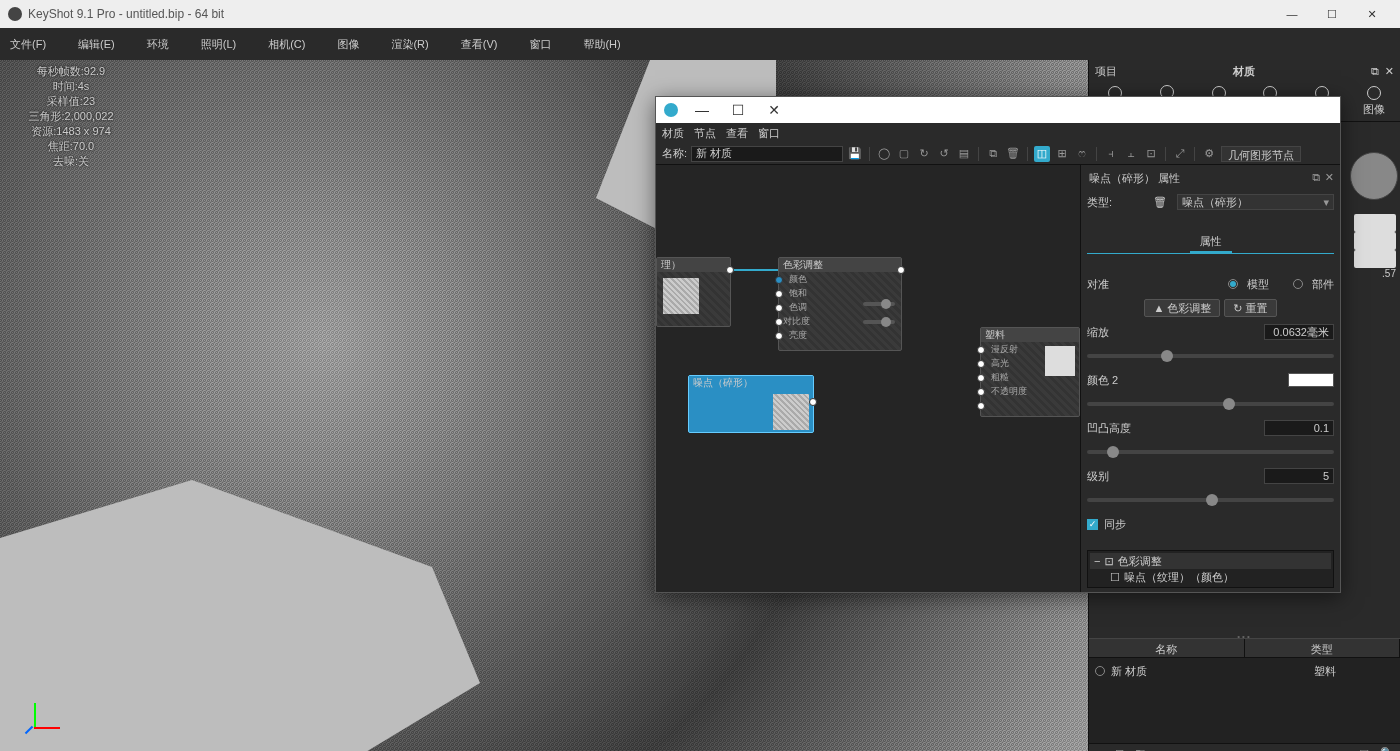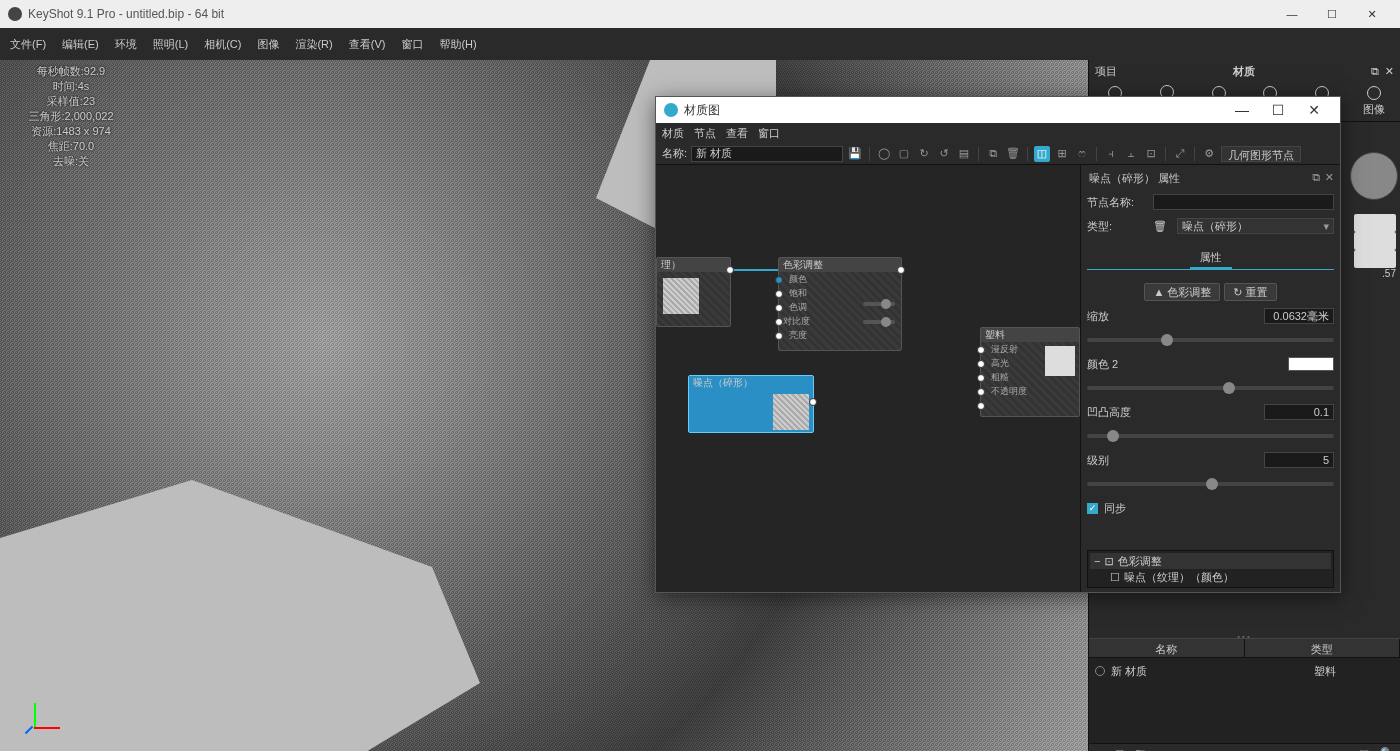--- a/index.html
+++ b/index.html
@@ -1,21 +1,21 @@
 <!DOCTYPE html>
 <html><head>
 <meta charset="utf-8">
 <style>
 *{margin:0;padding:0;box-sizing:border-box;font-family:"Microsoft YaHei",sans-serif;font-size:11px;color:#ccc;user-select:none}
 body{background:#1a1a1a;width:1400px;height:751px;overflow:hidden;position:relative}
 .titlebar{height:26px;background:#eee;display:flex;align-items:center;padding:14px 8px;color:#333}
 .titlebar .logo{width:14px;height:14px;background:#444;border-radius:50%;margin-right:6px}
 .titlebar .title{flex:1;color:#555;font-size:12px}
 .titlebar .wbtn{width:40px;height:26px;display:flex;align-items:center;justify-content:center;color:#333}
-.menubar{height:22px;background:#2a2a2a;display:flex;align-items:center;padding:16px 4px;gap:4px}
+.menubar{height:22px;background:#2a2a2a;display:flex;align-items:center;padding:16px 4px;gap:20px}
 .menubar .mitem{padding:2px 6px;color:#ccc}
 .main{position:relative;height:703px;display:flex}
 .viewport{flex:1;position:relative;background:#888;overflow:hidden}
 .render-bg{position:absolute;inset:0;background:radial-gradient(circle at 30% 40%,#999 0%,#777 30%,#555 60%,#999 100%);filter:contrast(1.5) brightness(0.9)}
 .noise{position:absolute;inset:0;background-image:repeating-radial-gradient(circle at 10% 10%,#aaa 0,#666 1px,#aaa 2px),repeating-radial-gradient(circle at 60% 70%,#999 0,#555 1px,#888 2px);background-size:4px 4px,3px 3px;mix-blend-mode:overlay;opacity:0.9}
 .grey-region{position:absolute;background:#bdbdbd}
 .hud{position:absolute;top:4px;left:6px;font-family:monospace;font-size:12px;color:#ddd;line-height:15px;text-shadow:0 0 3px #000}
 .hud .row{display:flex;justify-content:center;width:130px}
 .axis{position:absolute;bottom:20px;left:20px;width:50px;height:50px}
 .axis .y{position:absolute;left:14px;bottom:14px;width:2px;height:26px;background:#0f0}
@@ -73,21 +73,21 @@
 
 .props{width:260px;background:#2a2a2a;border-left:1px solid #111;display:flex;flex-direction:column;padding:4px 6px;gap:4px;overflow:hidden}
 .props-h{text-align:left;padding:2px;position:relative}
 .props-h .pin{position:absolute;right:14px;top:2px;color:#999}
 .props-h .x{position:absolute;right:0;top:2px;color:#999}
 .prow{display:flex;align-items:center;height:20px;gap:6px}
 .prow .pl{flex:0 0 60px;color:#ccc}
 .prow input[type=text]{flex:1;height:16px;background:#1a1a1a;border:1px solid #444;color:#ccc;padding:0 4px}
 .prow .combo{flex:1;height:16px;background:#333;border:1px solid #444;padding:0 4px;line-height:14px;position:relative}
 .prow .combo::after{content:'▾';position:absolute;right:4px;color:#999}
-.tabs2{display:flex;justify-content:center;border-bottom:1px solid #3ac;margin:8px 0}
+.tabs2{display:flex;justify-content:center;border-bottom:1px solid #3ac;margin:16px 0}
 .tabs2 .t{padding:2px 10px;color:#ccc;border-bottom:2px solid #3ac}
 .radio{width:10px;height:10px;border:1px solid #888;border-radius:50%;display:inline-block;margin-right:3px;position:relative}
 .radio.on::after{content:'';position:absolute;inset:1px;background:#3ac;border-radius:50%}
 .pbtn{height:18px;background:#3a3a3a;border:1px solid #555;padding:0 8px;line-height:16px;border-radius:2px}
 .num{width:70px;height:16px;background:#1a1a1a;border:1px solid #444;text-align:right;padding:0 4px;line-height:14px}
 .slider{flex:1;height:4px;background:#444;position:relative;border-radius:2px}
 .slider .th{position:absolute;top:-4px;width:12px;height:12px;background:#888;border-radius:50%}
 .cswatch{width:46px;height:14px;border:1px solid #555}
 .chk{width:11px;height:11px;background:#3ac;display:inline-flex;align-items:center;justify-content:center;color:#fff;font-size:9px}
 .tree{background:#222;border:1px solid #111;padding:2px;margin-top:auto}
@@ -225,21 +225,20 @@
         <span class="ic">▽</span>
         <span class="ic">🔍</span>
       </div>
     </div>
   </div>
 </div>
 
 <div class="mg-window">
   <div class="mg-title">
     <div class="logo"></div>
-    <div class="t">材质图</div>
     <div class="wb">—</div>
     <div class="wb">☐</div>
     <div class="wb">✕</div>
   </div>
   <div class="mg-menu">
     <span>材质</span>
     <span>节点</span>
     <span>查看</span>
     <span>窗口</span>
   </div>
@@ -319,30 +318,35 @@
       </div>
     </div>
 
     <div class="props">
       <div class="props-h">
         <span>噪点（碎形） 属性</span>
         <span class="pin">⧉</span>
         <span class="x">✕</span>
       </div>
       <div class="prow">
-        <span class="pl">节点名称:</span>
-        <input type="text" value="" style="">
-      </div>
-      <div class="prow">
         <span class="pl">类型:</span>
         <span style="margin-left:auto;margin-right:4px">🗑</span>
         <div class="combo"><span>噪点（碎形）</span></div>
       </div>
       <div class="tabs2">
         <div class="t">属性</div>
+      </div>
+      <div class="prow">
+        <span class="pl">对准</span>
+        <span style="flex:1"></span>
+        <span class="radio on"></span>
+          <span>模型</span>
+        <span style="width:12px"></span>
+        <span class="radio"></span>
+          <span>部件</span>
       </div>
       <div class="prow" style="justify-content:center;gap:4px">
         <div class="pbtn">▲ 色彩调整</div>
         <div class="pbtn">↻ 重置</div>
       </div>
       <div class="prow">
         <span class="pl">缩放</span>
         <span style="flex:1"></span>
         <div class="num">0.0632毫米</div>
       </div>

